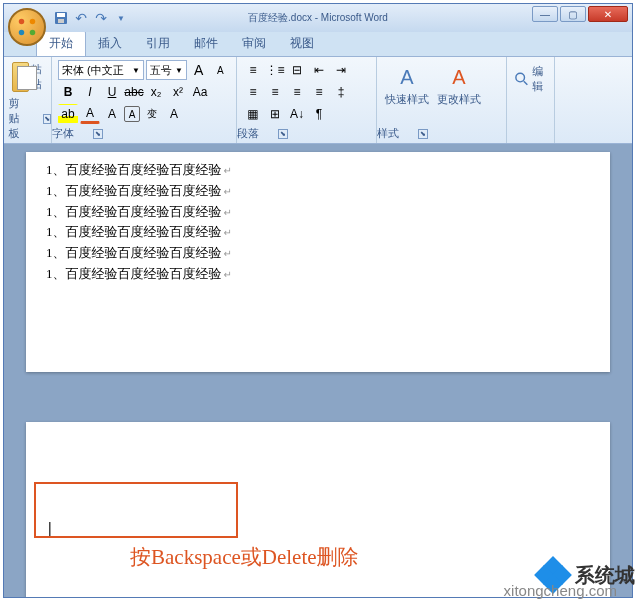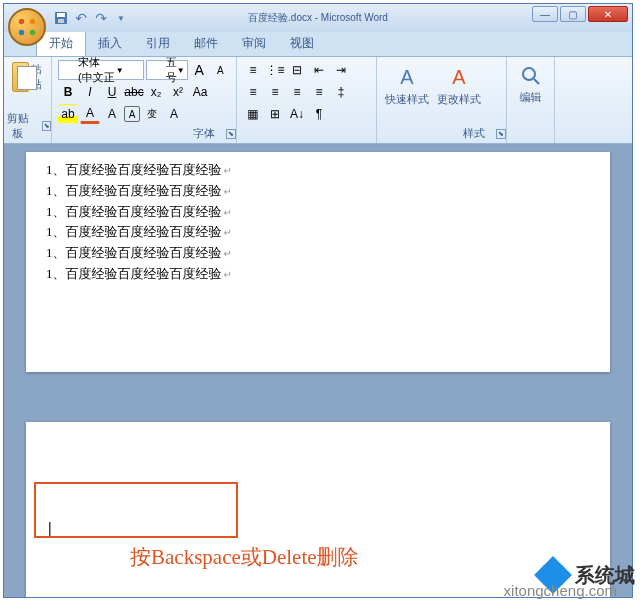--- a/index.html
+++ b/index.html
@@ -12,30 +12,30 @@
 .qat-btn{width:18px;height:18px;display:flex;align-items:center;justify-content:center;border-radius:2px}
 .title-text{position:absolute;left:50%;transform:translateX(-50%);font-size:10px;color:#3a5a8a}
 .win-controls{position:absolute;right:4px;top:2px;display:flex;gap:2px}
 .win-btn{width:26px;height:16px;border:1px solid #7a9ac5;border-radius:2px;background:linear-gradient(#e8f0fa,#c5d9ef);display:flex;align-items:center;justify-content:center;font-size:10px;color:#3a5a8a}
 .win-btn.close{width:40px;background:linear-gradient(#e76b5a,#c73b2a);color:#fff;border-color:#a02818}
 .tabs{height:24px;display:flex;align-items:flex-end;margin-left:32px;gap:0}
 .tab{padding:4px 12px;font-size:12px;color:#3a5a8a;cursor:pointer;border-radius:3px 3px 0 0}
 .tab.active{background:#fff;border:1px solid #9ab3d5;border-bottom:none}
 .ribbon{height:88px;background:linear-gradient(#f2f7fc,#dce9f7);border-top:1px solid #9ab3d5;border-bottom:1px solid #9ab3d5;display:flex}
 .group{border-right:1px solid #b8cce0;padding:3px 6px 1px;display:flex;flex-direction:column;position:relative}
-.group-label{font-size:11px;color:#3a5a8a;text-align:center;padding:1px 0;position:absolute;bottom:1px;left:0;right:0;display:flex;align-items:center;justify-content:flex-end;gap:11px}
+.group-label{font-size:11px;color:#3a5a8a;text-align:center;padding:1px 0;position:absolute;bottom:1px;left:0;right:0;display:flex;align-items:center;justify-content:flex-start;gap:19px}
 .launcher{width:10px;height:10px;border:1px solid #7a9ac5;font-size:7px;display:flex;align-items:center;justify-content:center}
 .clipboard-group{width:48px}
 .paste-btn{display:flex;flex-direction:row;align-items:center;gap:2px;padding:2px}
 .paste-icon{width:28px;height:30px;background:linear-gradient(#f5d983,#e8b54a);border:1px solid #c29638;border-radius:2px;position:relative}
 .paste-icon::before{content:"";position:absolute;top:3px;left:4px;width:18px;height:22px;background:#fff;border:1px solid #999}
 .font-group{width:185px}
 .font-rows{display:flex;flex-direction:column;gap:2px}
 .font-row{display:flex;gap:2px;align-items:center}
-.combo{height:20px;background:#fff;border:1px solid #9ab3d5;font-size:11px;padding:0 19px;display:flex;align-items:center;justify-content:space-between}
+.combo{height:20px;background:#fff;border:1px solid #9ab3d5;font-size:11px;padding:0 3px;display:flex;align-items:center;justify-content:space-between}
 .combo.font{width:88px}
 .combo.size{width:42px}
 .rbtn{width:20px;height:20px;border:1px solid transparent;display:flex;align-items:center;justify-content:center;font-size:12px;border-radius:2px}
 .para-group{width:140px}
 .style-group{width:130px}
 .style-btns{display:flex;gap:4px}
 .style-btn{display:flex;flex-direction:column;align-items:center;font-size:11px;color:#3a5a8a;padding:2px}
 .style-icon{width:30px;height:30px;display:flex;align-items:center;justify-content:center;font-size:20px;color:#4a7ab8}
 .edit-group{width:48px}
 .doc-area{background:#8ba5c5;padding:8px;height:calc(100% - 140px);overflow:hidden}
@@ -160,41 +160,45 @@
           <div class="rbtn">≡</div>
           <div class="rbtn">‡</div>
         </div>
         <div class="font-row">
           <div class="rbtn">▦</div>
           <div class="rbtn">⊞</div>
           <div class="rbtn">A↓</div>
           <div class="rbtn">¶</div>
         </div>
       </div>
+      <div class="group-label">
+          <span>段落</span>
+          <span class="launcher">⬊</span>
+        </div>
     </div>
 
     <div class="group style-group">
       <div class="style-btns">
         <div class="style-btn">
           <div class="style-icon">A</div>
           <span>快速样式</span>
         </div>
         <div class="style-btn">
           <div class="style-icon" style="color:#d52">A</div>
           <span>更改样式</span>
         </div>
       </div>
       <div class="group-label">
           <span>样式</span>
           <span class="launcher">⬊</span>
         </div>
     </div>
 
     <div class="group edit-group">
-      <div style="display:flex;flex-direction:column;align-items:center;gap:2px;padding-top:4px">
+      <div style="display:flex;flex-direction:row;align-items:center;gap:2px;padding-top:4px">
         <svg width="24" height="24" viewBox="0 0 24 24">
             <circle cx="10" cy="10" r="6" fill="none" stroke="#4a7ab8" stroke-width="2"></circle>
             <line x1="15" y1="15" x2="20" y2="20" stroke="#4a7ab8" stroke-width="2"></line>
           </svg>
         <span style="font-size:11px;color:#3a5a8a">编辑</span>
       </div>
     </div>
   </div>
 
   <div class="doc-area">

